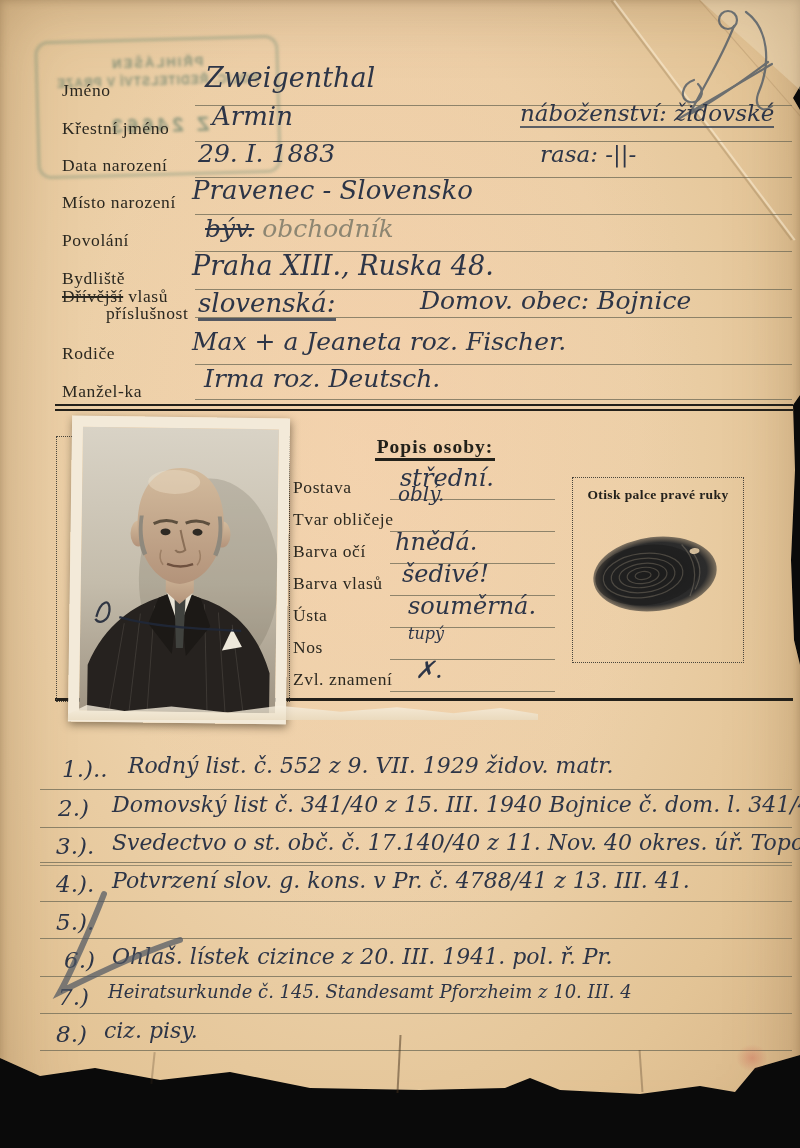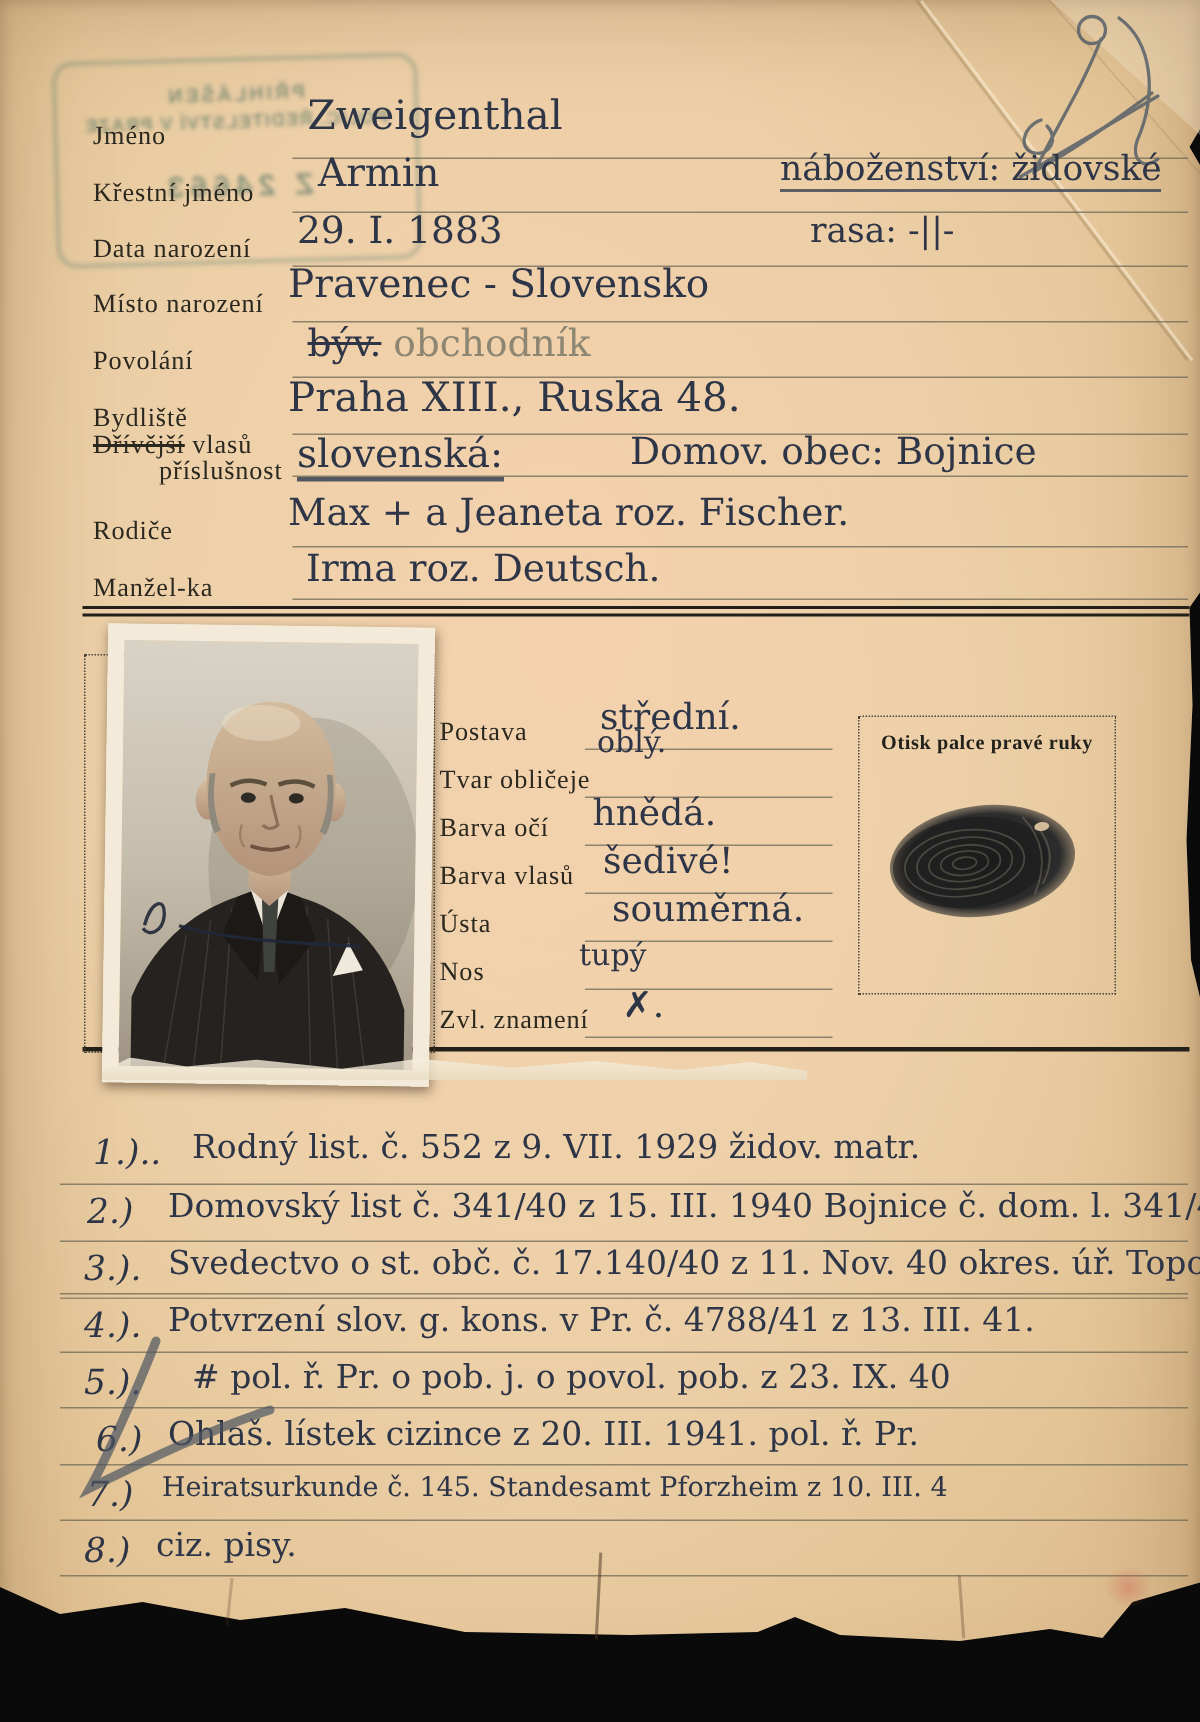--- a/index.html
+++ b/index.html
@@ -9,21 +9,21 @@
     background:
       radial-gradient(ellipse at 48% 34%, rgba(246,197,160,.30) 0%, rgba(246,197,160,0) 55%),
       radial-gradient(ellipse at 45% 40%, #f2d7b2 0%, #ecd0a8 45%, #e3c496 75%, #d6b486 100%);
     clip-path:polygon(0px 0px,800px 0px,800px 86px,793px 98px,800px 110px,
       800px 395px,793px 405px,795px 470px,791px 560px,794px 640px,800px 665px,
       800px 1055px,755px 1068px,735px 1092px,700px 1086px,640px 1094px,560px 1090px,
       530px 1078px,505px 1088px,420px 1090px,310px 1088px,230px 1072px,160px 1080px,
       95px 1068px,40px 1076px,0px 1058px);
     box-shadow:inset 0 0 70px rgba(120,85,45,.35), inset 0 0 10px rgba(80,55,25,.30);}
   .plabel{position:absolute;font-size:17.5px;color:#2b2820;letter-spacing:.6px;white-space:nowrap;}
-  .hw{position:absolute;font-family:"DejaVu Serif",serif;color:#2d3547;
+  .hw{position:absolute;font-family:"DejaVu Serif",serif;font-style:italic;color:#2d3547;
       font-size:25px;white-space:nowrap;line-height:1;text-align:right;}
   .rule{position:absolute;height:1px;background:rgba(110,106,86,.75);}
   .rule2{box-shadow:0 3px 0 rgba(110,106,86,.65);}
   .heavy{position:absolute;background:#23201a;}
   .struck{text-decoration:line-through;text-decoration-thickness:2px;}
   .faded{color:#8d8672;}
   .u-heavy{border-bottom:3px solid rgba(55,66,84,.85);padding-bottom:2px;}
   .u-note{border-bottom:2px solid rgba(55,66,84,.8);padding-bottom:1px;}
   .sec-title{position:absolute;text-align:center;font-weight:bold;color:#23211a;letter-spacing:1px;}
   .sec-title span{border-bottom:3px solid #23211a;padding:0 2px 1px 2px;}
@@ -170,20 +170,23 @@
       <path d="M104,95 q12,-5 24,1" stroke="#5d4f3e" stroke-width="3" fill="none"></path>
       <ellipse cx="84" cy="104" rx="5" ry="3.4" fill="#2e2a24"></ellipse>
       <ellipse cx="116" cy="104" rx="5" ry="3.4" fill="#2e2a24"></ellipse>
       <path d="M99,102 C101,112 103,118 104,122 C101,125 96,125 94,122" stroke="#8a6f57" stroke-width="2" fill="none"></path>
       <path d="M86,136 q13,5 26,0" stroke="#6e513f" stroke-width="2.5" fill="none"></path>
       <path d="M80,122 q-3,9 2,15 M118,122 q3,9 -2,15" stroke="rgba(120,90,65,.45)" stroke-width="1.5" fill="none"></path>
       <path d="M16,190 c4,-16 14,-20 13,-6 c-1,10 -10,14 -14,8 m24,-2 c30,8 62,10 122,12" stroke="#202838" stroke-width="2.2" fill="none" opacity=".9"></path>
     </svg>
   </div>
 
+  <div class="sec-title" style="left:350px;top:436px;width:170px;font-size:19.5px">
+    <span>Popis osoby:</span>
+  </div>
 
   <div class="plabel" style="left:293px;top:477px">Postava</div>
   <div class="hw" style="left:400px;top:466px;font-size:24px">střední.</div>
   <div class="rule" style="left:390px;top:499px;width:165px"></div>
 
   <div class="plabel" style="left:293px;top:509px">Tvar obličeje</div>
   <div class="hw" style="left:398px;top:484px;font-size:20px">oblý.</div>
   <div class="rule" style="left:390px;top:531px;width:165px"></div>
 
   <div class="plabel" style="left:293px;top:541px">Barva očí</div>
@@ -192,21 +195,21 @@
 
   <div class="plabel" style="left:293px;top:573px">Barva vlasů</div>
   <div class="hw" style="left:402px;top:562px;font-size:24px">šedivé!</div>
   <div class="rule" style="left:390px;top:595px;width:165px"></div>
 
   <div class="plabel" style="left:293px;top:605px">Ústa</div>
   <div class="hw" style="left:408px;top:594px;font-size:24px">souměrná.</div>
   <div class="rule" style="left:390px;top:627px;width:165px"></div>
 
   <div class="plabel" style="left:293px;top:637px">Nos</div>
-  <div class="hw" style="left:386px;top:626px;font-size:20px">tupý</div>
+  <div class="hw" style="left:408px;top:626px;font-size:16px">tupý</div>
   <div class="rule" style="left:390px;top:659px;width:165px"></div>
 
   <div class="plabel" style="left:293px;top:669px">Zvl. znamení</div>
   <div class="hw" style="left:415px;top:658px;font-size:24px">✗.</div>
   <div class="rule" style="left:390px;top:691px;width:165px"></div>
 
   <div class="fpbox">
     <div class="fplabel">Otisk palce pravé ruky</div>
     <svg style="position:absolute;left:12px;top:48px" width="140" height="96" viewBox="0 0 140 96">
       <defs>
@@ -246,21 +249,20 @@
 
   <div class="numpre" style="left:56px;top:835px">3.).</div>
   <div class="hw" style="left:112px;top:832px;font-size:22px">Svedectvo o st. obč. č. 17.140/40 z 11. Nov. 40 okres. úř. Topolč. sl. ú.</div>
   <div class="rule rule2" style="left:40px;top:862px;width:752px"></div>
 
   <div class="numpre" style="left:56px;top:873px">4.).</div>
   <div class="hw" style="left:112px;top:870px;font-size:22px">Potvrzení slov. g. kons. v Pr. č. 4788/41 z 13. III. 41.</div>
   <div class="rule" style="left:40px;top:901px;width:752px"></div>
 
   <div class="numpre" style="left:56px;top:911px">5.).</div>
-  <div class="hw" style="left:128px;top:908px;font-size:22px"># pol. ř. Pr. o pob. j. o povol. pob. z 23. IX. 40</div>
   <div class="rule" style="left:40px;top:938px;width:752px"></div>
 
   <div class="numpre" style="left:64px;top:949px">6.)</div>
   <div class="hw" style="left:112px;top:946px;font-size:22px">Ohlaš. lístek cizince z 20. III. 1941. pol. ř. Pr.</div>
   <div class="rule" style="left:40px;top:976px;width:752px"></div>
 
   <div class="numpre" style="left:58px;top:986px">7.)</div>
   <div class="hw" style="left:108px;top:983px;font-size:18px">Heiratsurkunde č. 145. Standesamt Pforzheim z 10. III. 4</div>
   <div class="rule" style="left:40px;top:1013px;width:752px"></div>
 

